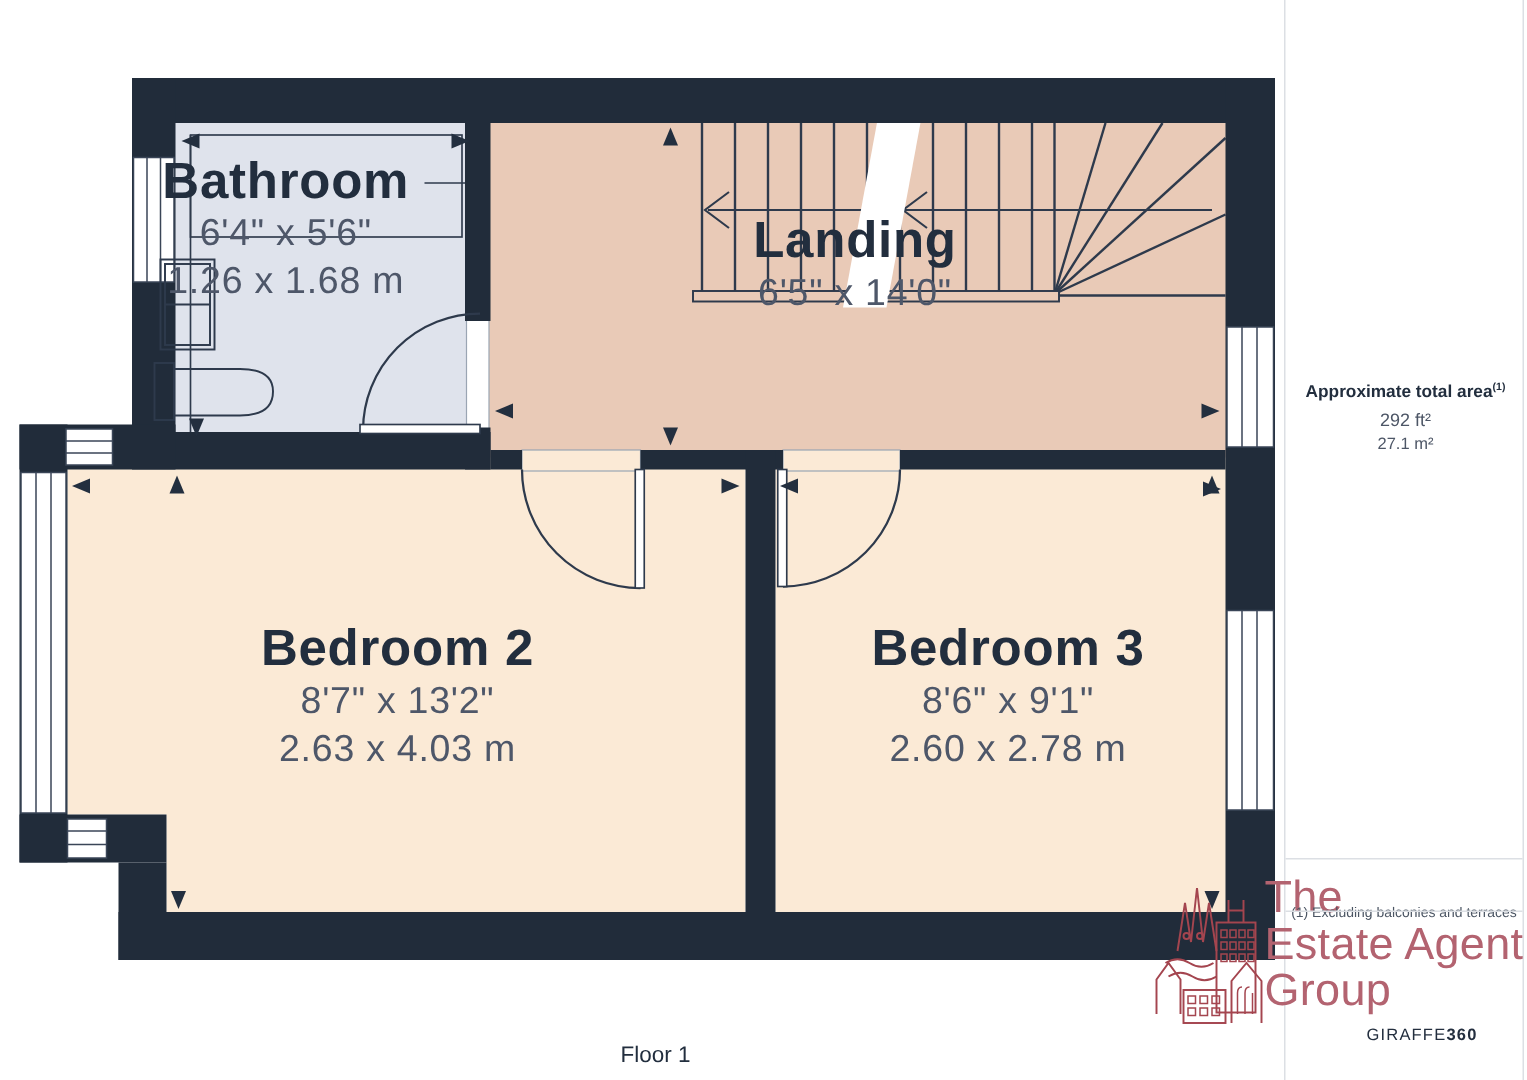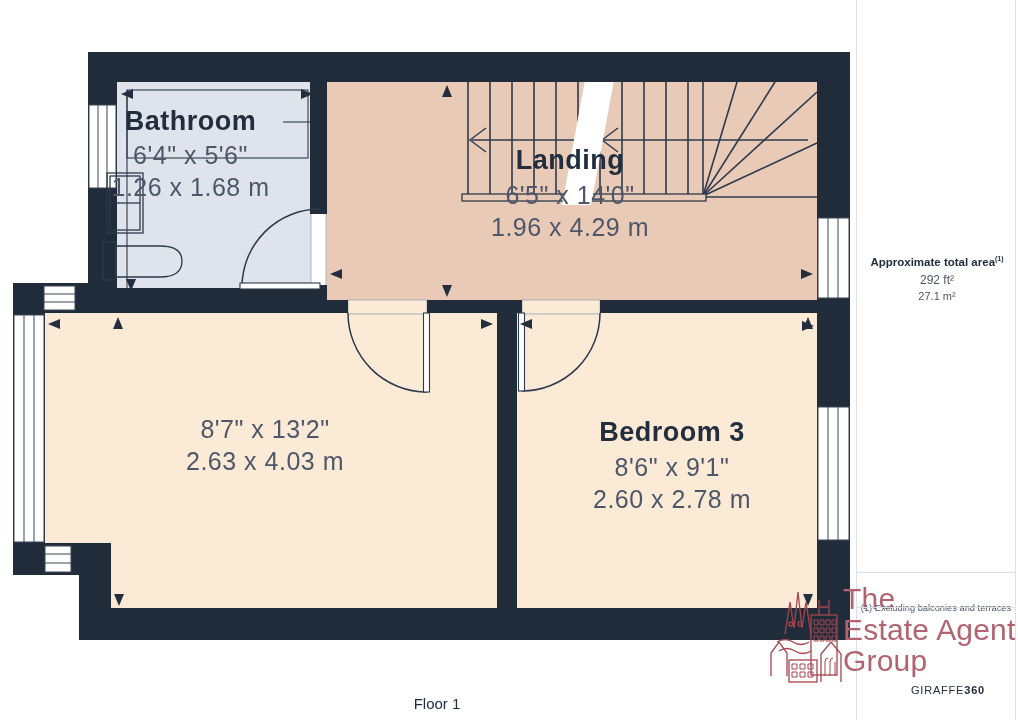--- a/index.html
+++ b/index.html
@@ -1,21 +1,21 @@
 <!DOCTYPE html>
 <html><head>
 <meta charset="utf-8">
 <style>
   html,body{margin:0;padding:0;background:#ffffff;}
   .stage{position:relative;width:1018px;height:720px;overflow:hidden;background:#ffffff;
          font-family:"Liberation Sans",sans-serif;}
   .plan-svg{position:absolute;left:0;top:0;}
   .abs{position:absolute;}
   .room-label{position:absolute;text-align:center;pointer-events:none;}
-  .room-name{font-weight:700;color:#222e3e;font-size:27px;line-height:35px;letter-spacing:.5px;}
+  .room-name{font-weight:700;color:#222e3e;font-size:34px;line-height:35px;letter-spacing:.5px;}
   .room-dim{color:#4e5769;font-size:25px;line-height:32px;letter-spacing:.5px;}
   .landing-name{line-height:38px;}
   
   .side-area{left:860px;top:255px;width:154px;text-align:center;}
   .side-area .t{font-weight:700;color:#222e3e;font-size:11.5px;}
   .side-area .t sup{font-size:7px;}
   .side-area .v{color:#4d5666;font-size:12px;line-height:15px;margin-top:5px;}
   .side-area .v2{color:#4d5666;font-size:11px;line-height:15px;margin-top:1px;}
   .footnote{left:858px;top:583px;width:156px;text-align:center;color:#4b5563;font-size:9.3px;margin-top:20px;}
   .hline{height:0;border-top:1px solid #dcdfe4;}
@@ -185,24 +185,24 @@
 
   <div class="room-label" style="left:88px;top:104px;width:205px;">
     <div class="room-name">Bathroom</div>
     <div class="room-dim">6'4" x 5'6"</div>
     <div class="room-dim">1.26 x 1.68 m</div>
   </div>
 
   <div class="room-label" style="left:450px;top:141px;width:240px;text-align:center;">
     <div class="room-name landing-name">Landing</div>
     <div class="room-dim">6'5" x 14'0"</div>
-    <div class="room-dim">1.96 x 4.29 m</div>
   </div>
 
   <div class="room-label" style="left:145px;top:413px;width:240px;">
+    <div class="room-name landing-name">Bedroom 2</div>
     <div class="room-dim">8'7" x 13'2"</div>
     <div class="room-dim">2.63 x 4.03 m</div>
   </div>
 
   <div class="room-label" style="left:552px;top:413px;width:240px;">
     <div class="room-name landing-name">Bedroom 3</div>
     <div class="room-dim">8'6" x 9'1"</div>
     <div class="room-dim">2.60 x 2.78 m</div>
   </div>
 

